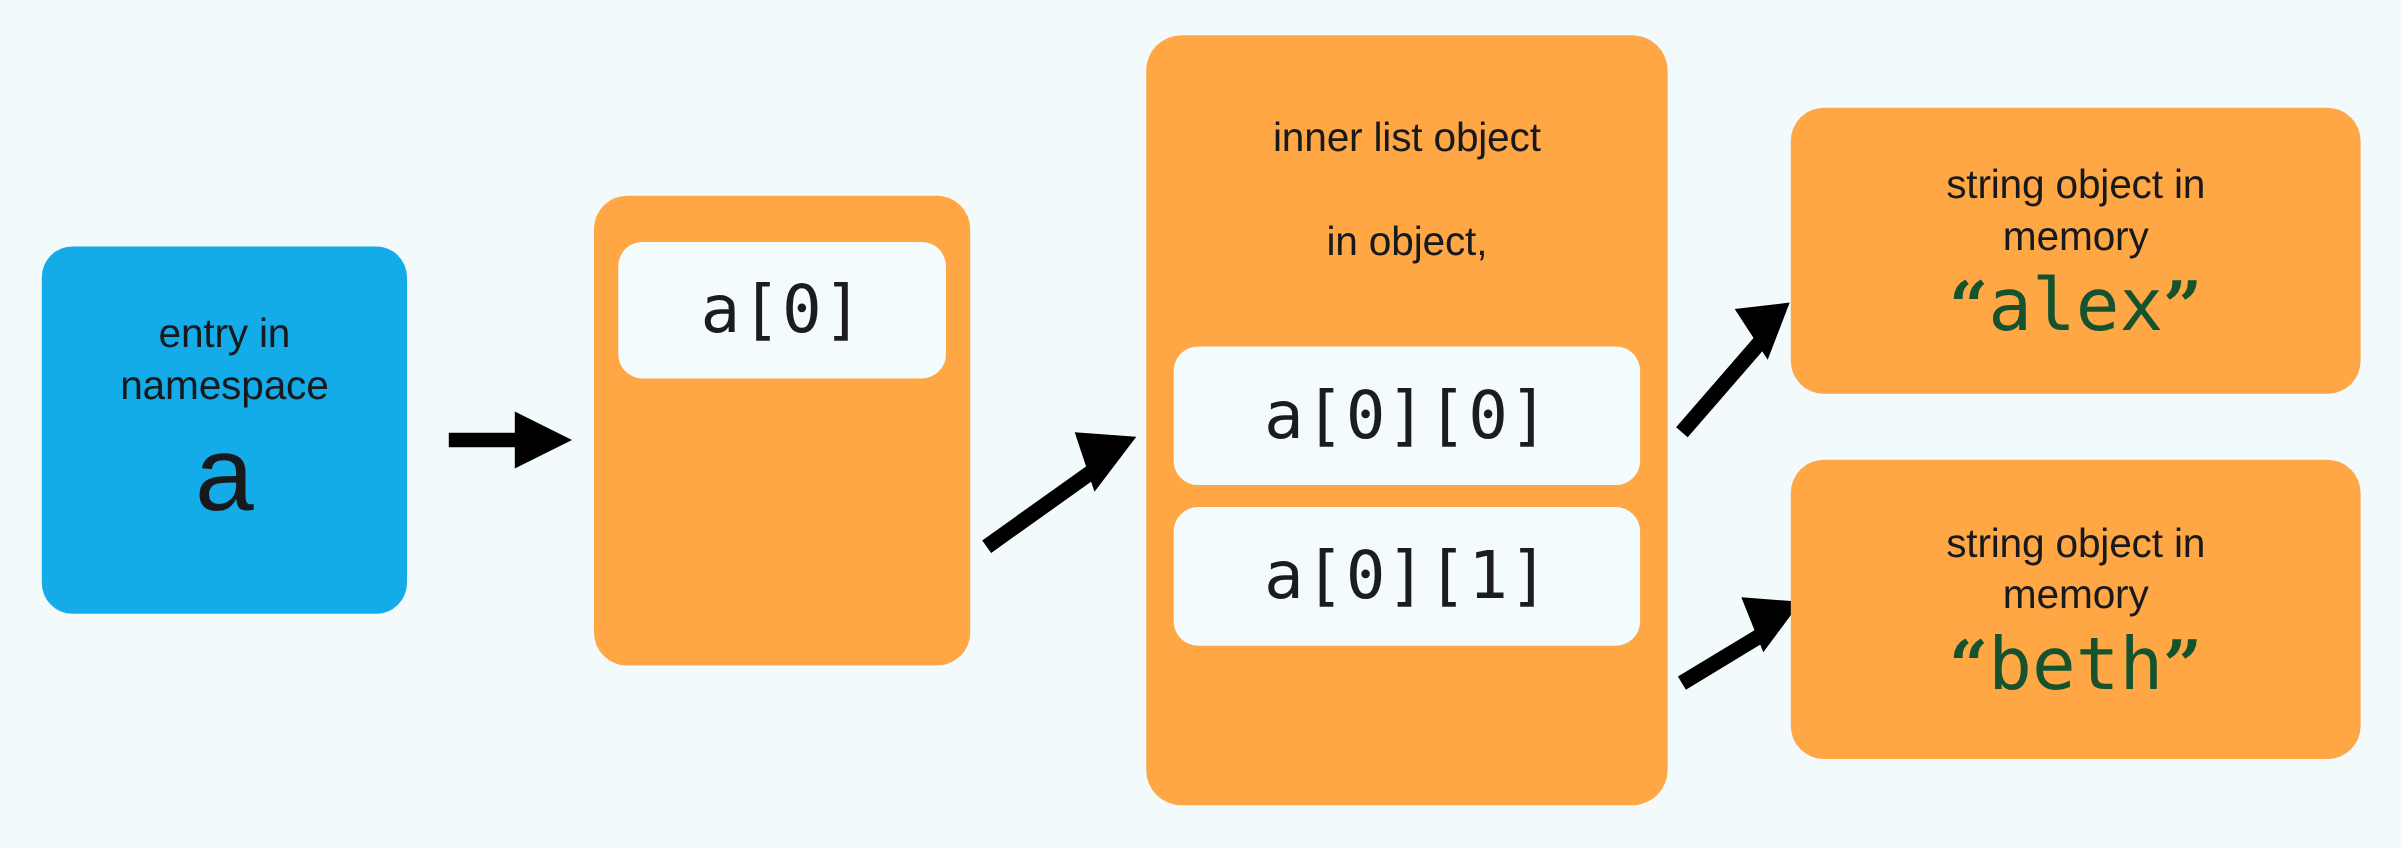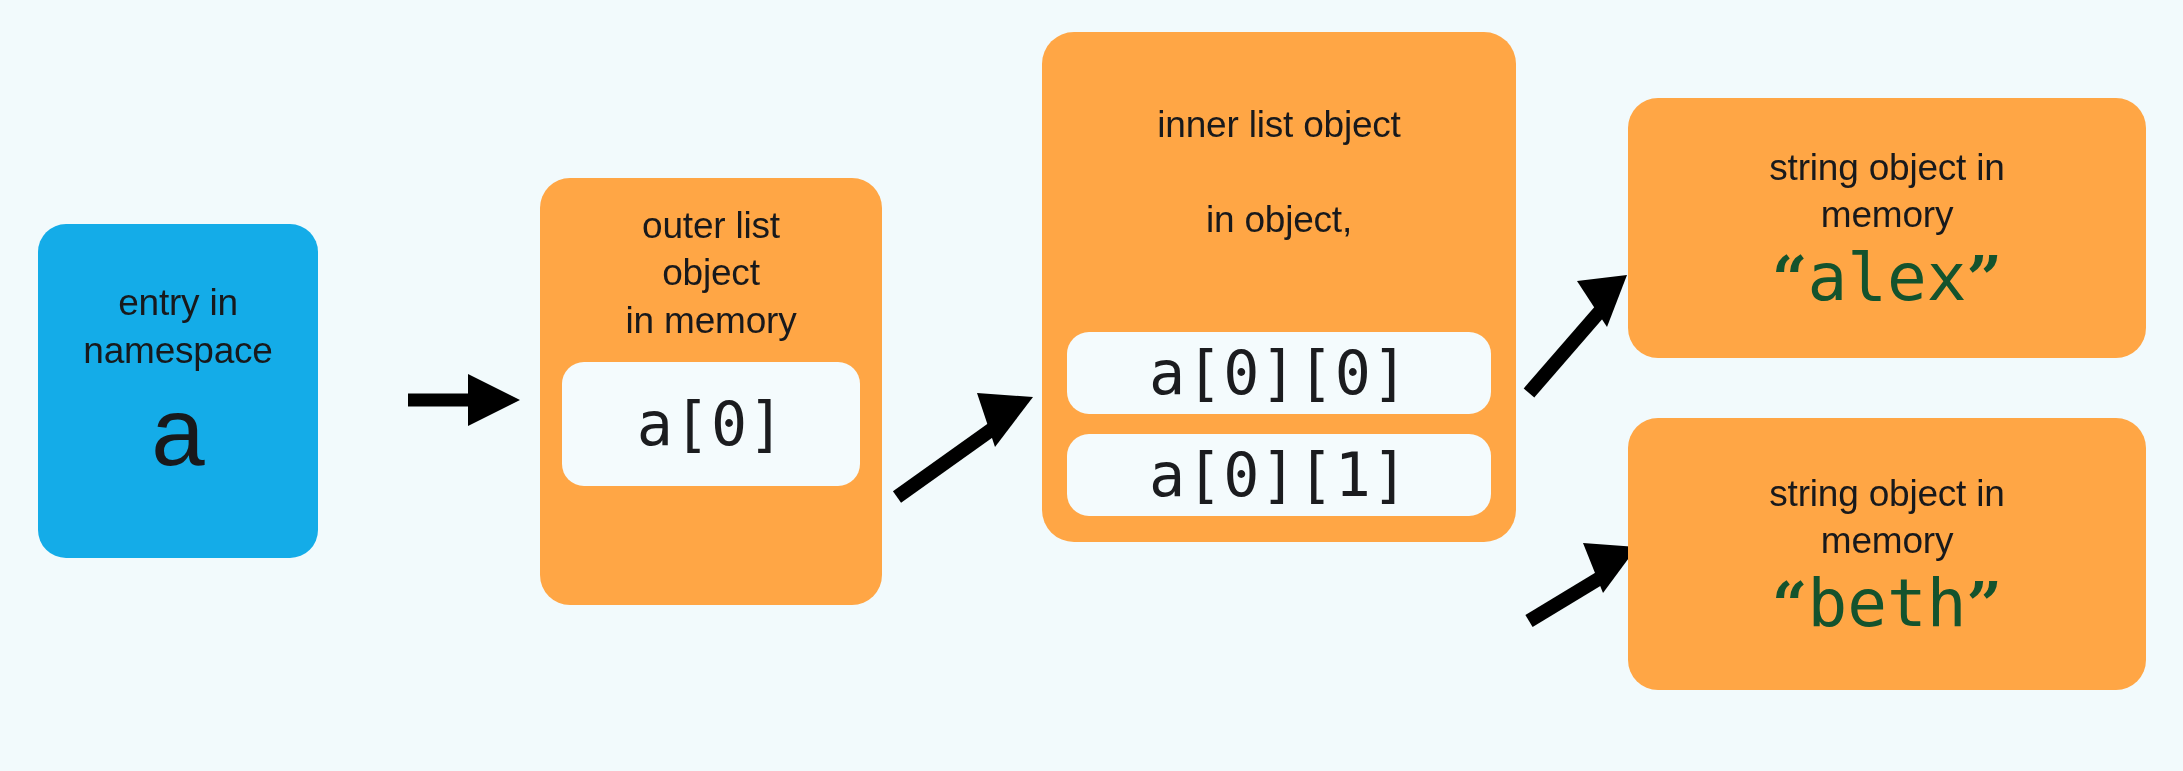--- a/index.html
+++ b/index.html
@@ -62,21 +62,21 @@
     align-items: center;
     justify-content: center;
     box-sizing: border-box;
     font-family: "DejaVu Sans Mono", "Liberation Mono", monospace;
     color: #1b1c1f;
   }
 
   
   #node-namespace {
     left: 38px;  top: 224px;
-    width: 280px; height: 334px;
+    width: 332px; height: 334px;
     border-radius: 28px;
     justify-content: center;
     padding-bottom: 23px;
   }
   #node-namespace .caption { font-size: 37px; }
   #node-namespace .varname { margin-top: 10px; }
 
   
   #node-outer {
     left: 540px; top: 178px;
@@ -89,32 +89,32 @@
     margin-top: 18px;
     width: 298px;
     height: 124px;
     font-size: 60px;
     letter-spacing: 1px;
   }
 
   
   #node-inner {
     left: 1042px; top: 32px;
-    width: 474px; height: 510px;
+    width: 474px; height: 700px;
     border-radius: 32px;
     padding: 22px 24px 26px 24px;
   }
   #node-inner .caption { font-size: 37px; }
   #node-inner .chip {
     width: 424px;
     height: 126px;
     font-size: 60px;
     letter-spacing: 1px;
   }
-  #node-inner .chip.first { margin-top: 41px; }
+  #node-inner .chip.first { margin-top: 24px; }
   #node-inner .chip.second { margin-top: 20px; text-align: right; }
 
   
   .strnode {
     width: 518px;
     border-radius: 30px;
     padding: 20px 18px 20px 18px;
     justify-content: center;
   }
   #node-str-alex { left: 1628px; top: 98px;  height: 260px; }
@@ -151,23 +151,20 @@
 namespace</div>
     <div class="varname">a</div>
   </div>
 
   <svg class="arrow" style="left:400px; top:360px;" width="140" height="80" viewBox="0 0 140 80">
     <line x1="8" y1="40" x2="78" y2="40" stroke="#000" stroke-width="13"></line>
     <polygon points="68,14 120,40 68,66" fill="#000"></polygon>
   </svg>
 
   <div class="node orange" id="node-outer">
-    <div class="caption">outer list
-object
-in memory</div>
     <div class="chip">a[0]</div>
   </div>
 
   <svg class="arrow" style="left:885px; top:375px;" width="160" height="135" viewBox="0 0 160 135">
     <line x1="12" y1="122" x2="113" y2="50" stroke="#000" stroke-width="14"></line>
     <polygon points="92,18 148,22 110,72" fill="#000"></polygon>
   </svg>
 
   <div class="node orange" id="node-inner">
     <div class="caption">

